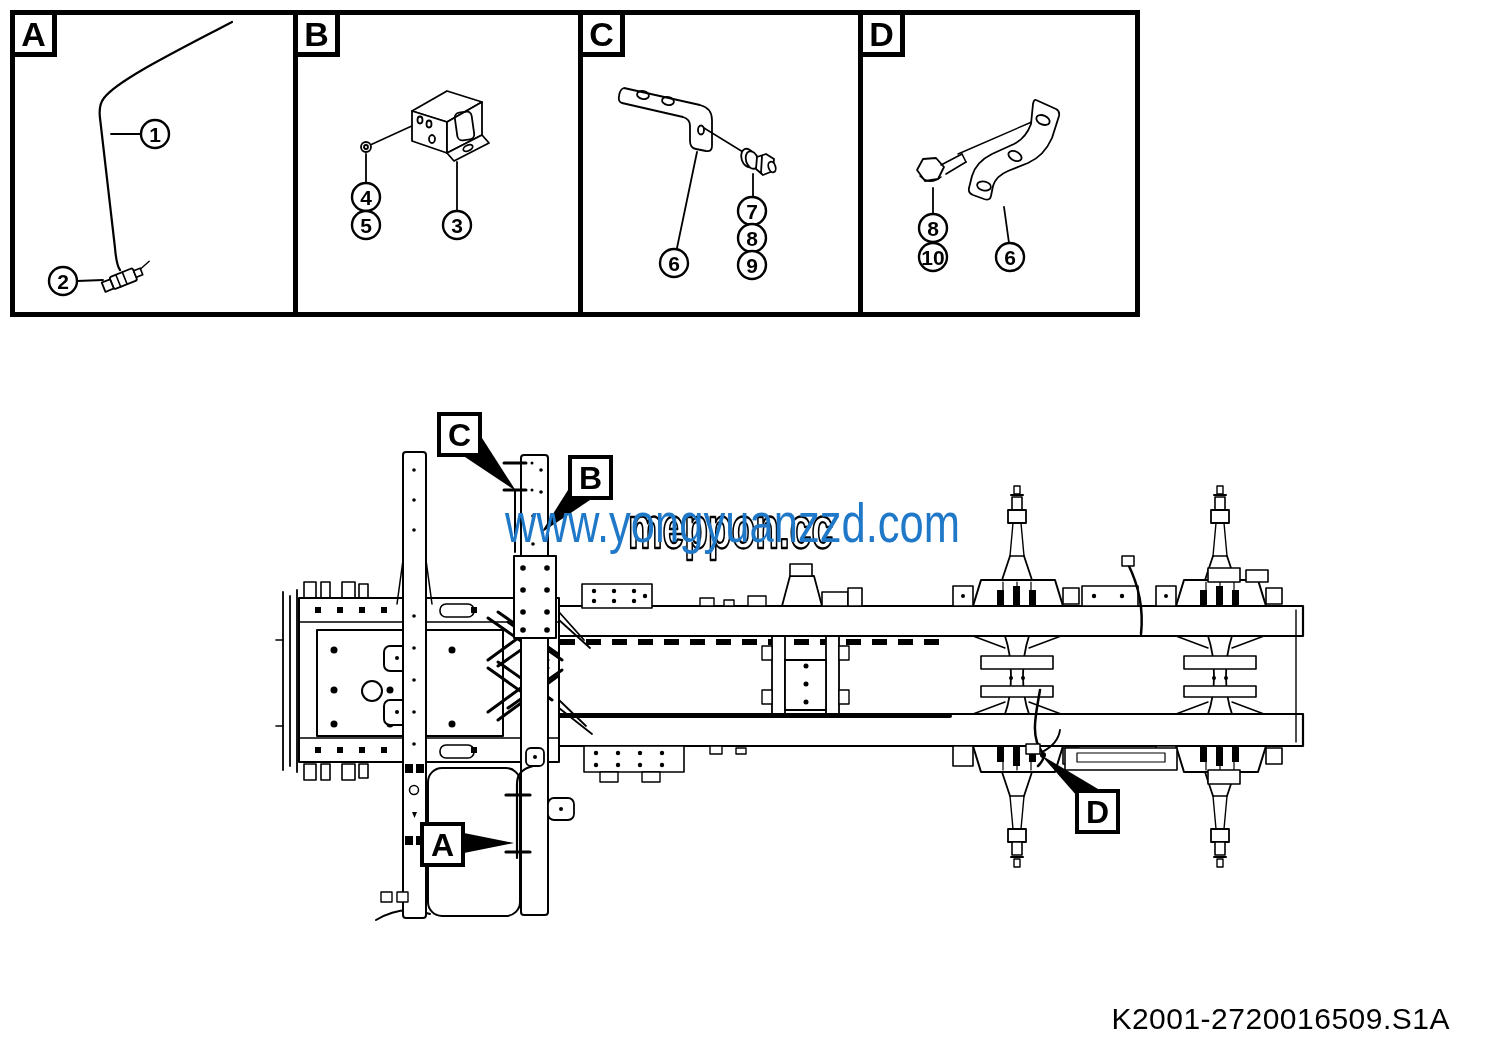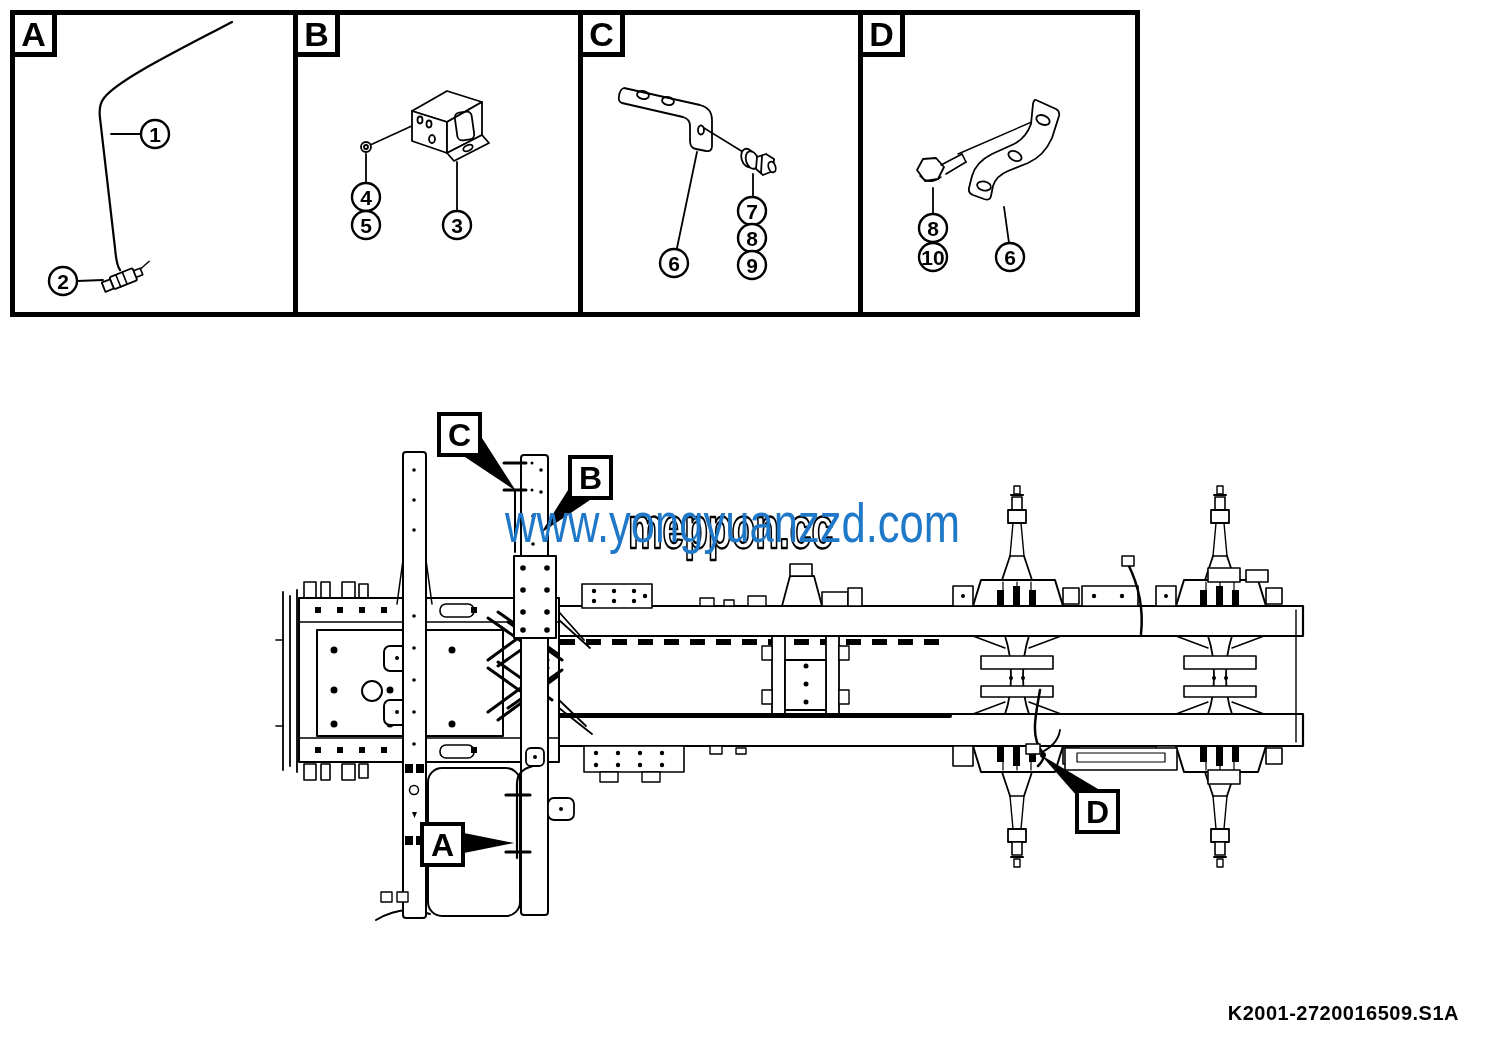--- a/index.html
+++ b/index.html
@@ -19,21 +19,21 @@
     font-size:34px;font-weight:bold;z-index:3;line-height:1;
   }
   
   .chassis-label{
     position:absolute;width:45px;height:45px;border:4px solid #000;box-sizing:border-box;
     background:#fff;display:flex;align-items:center;justify-content:center;
     font-size:32px;font-weight:bold;z-index:4;line-height:1;
   }
   .drawing-layer{position:absolute;left:0;top:0;z-index:2;}
   .part-number{
-    position:absolute;top:1002px;right:30px;font-size:20px;font-weight:bold;
+    position:absolute;top:1002px;right:39px;font-size:30px;font-weight:normal;
     letter-spacing:0.5px;z-index:3;white-space:nowrap;
   }
   svg text.callout-num{font-family:"Liberation Sans",sans-serif;font-size:21px;font-weight:bold;}
   svg text.wm-outline{font-family:"Liberation Sans",sans-serif;font-size:60px;font-weight:bold;}
   svg text.wm-blue{font-family:"Liberation Sans",sans-serif;font-size:56px;}
 </style>
 </head>
 <body>
 
 <div class="canvas">

